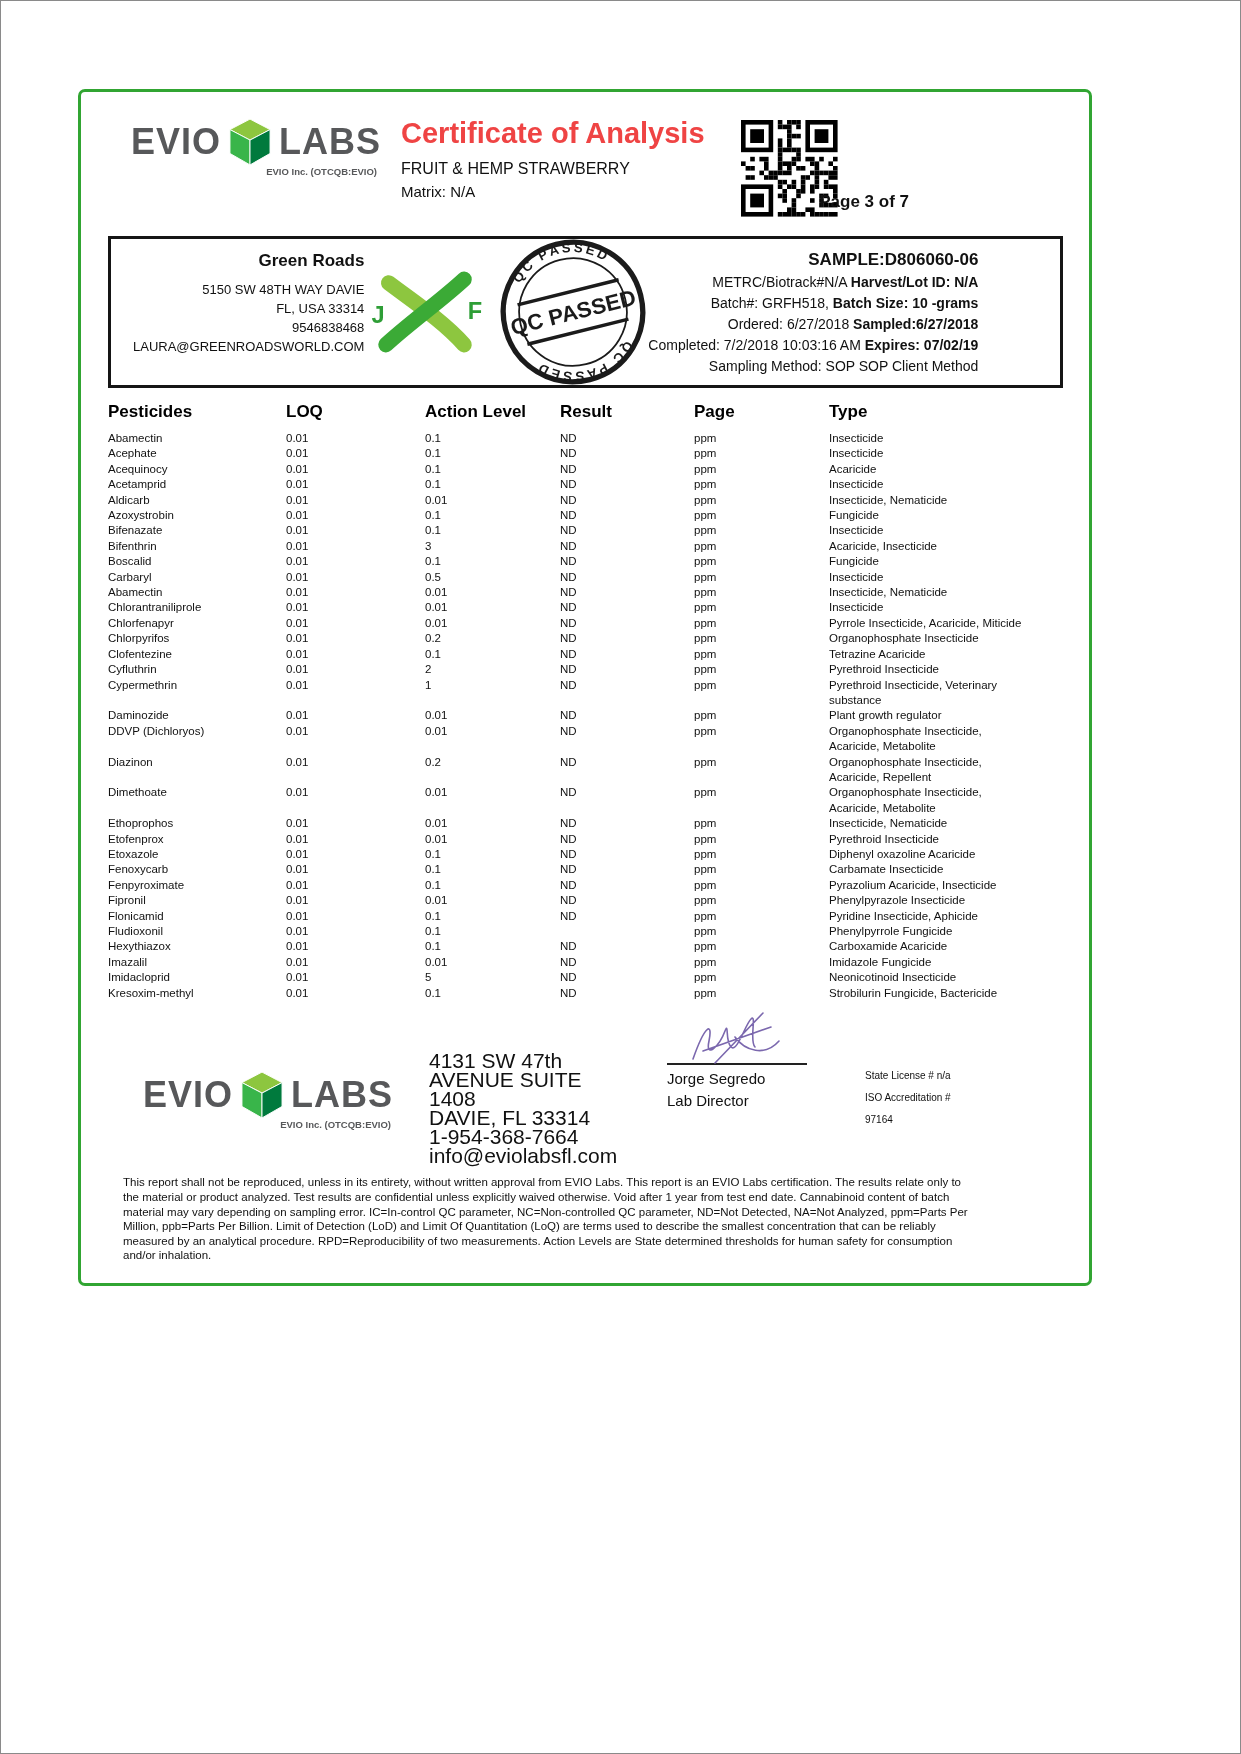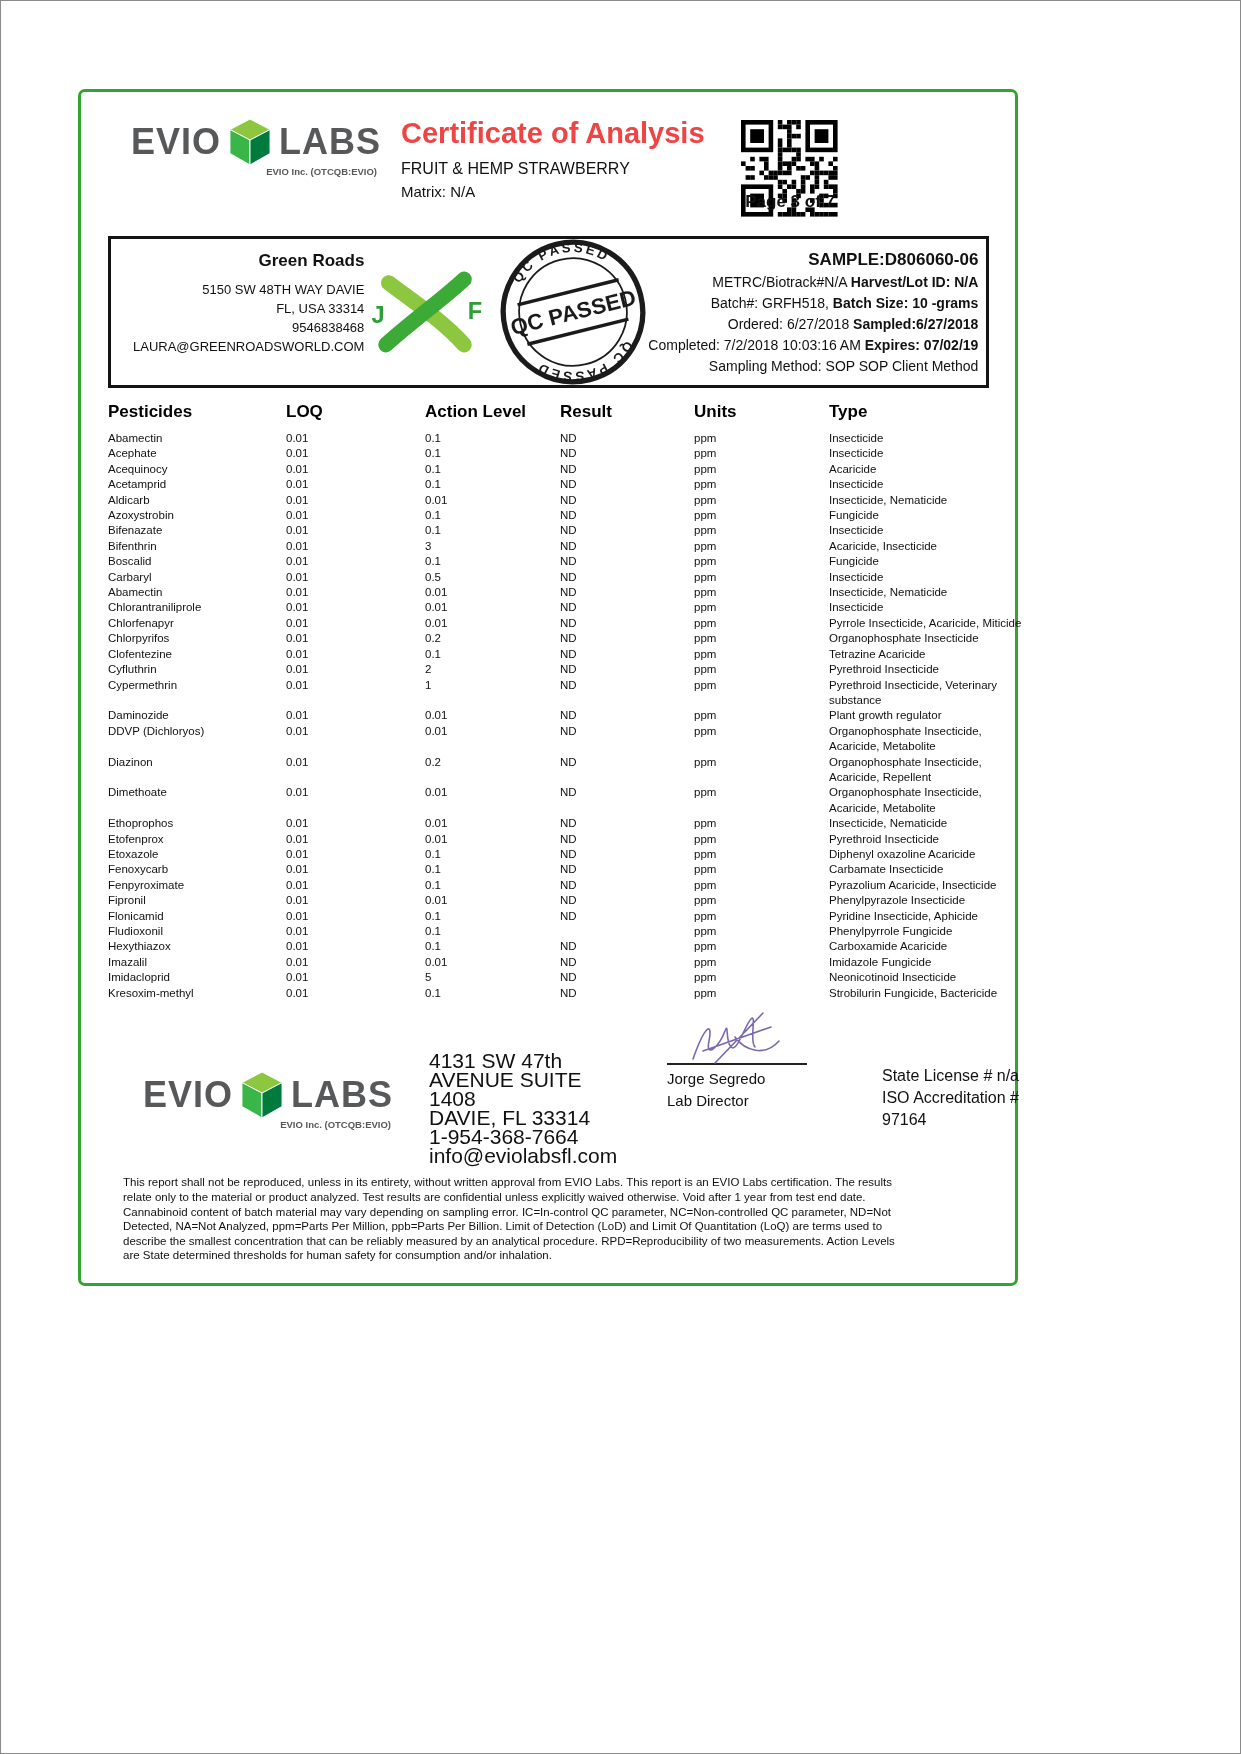--- a/index.html
+++ b/index.html
@@ -1,18 +1,18 @@
 <!DOCTYPE html>
 <html><head>
 <meta charset="utf-8">
 <style>
   * { margin:0; padding:0; box-sizing:border-box; }
   body { background:#ffffff; font-family:"Liberation Sans","DejaVu Sans",sans-serif; color:#111; }
   .page { width:1241px; height:1754px; position:relative; background:#fff; border:1px solid #8a8a8a; }
-  .frame { position:absolute; left:77px; top:88px; width:940px; height:1197px;
+  .frame { position:absolute; left:77px; top:88px; width:1014px; height:1197px;
            border:3px solid #31a532; border-radius:7px; background:#fff; }
 
   
   .header { display:flex; align-items:flex-start; padding:26px 24px 0 50px; }
   .brand-row { display:flex; align-items:center; gap:5px; }
   .brand-txt { font-size:36px; font-weight:bold; color:#57585a; letter-spacing:1px; }
   .cube { width:42px; height:48px; margin:0 3px; }
   .brand-sub { font-size:9.5px; font-weight:bold; color:#57585a; text-align:right; padding-right:4px; margin-top:0px; }
   .title-block { margin-left:20px; width:330px; }
   .doc-title { font-size:29px; font-weight:bold; color:#ef4444; line-height:1.05; }
@@ -46,21 +46,21 @@
   .footer { position:absolute; left:0; right:0; bottom:20px; }
   .footer-top { display:flex; align-items:flex-start; padding-left:62px; }
   .f-logo { width:252px; padding-top:20px; flex:none; }
   .f-addr { width:212px; margin-left:34px; flex:none; }
   .addr-line { font-size:21px; line-height:19px; }
   .f-sig { width:160px; margin-left:26px; flex:none; position:relative; }
   .sig-scribble { display:block; margin:-48px 0 -14px 8px; }
   .sig-rule { width:140px; border-top:2px solid #222; }
   .sig-name, .sig-title { font-size:15px; margin-top:5px; }
   .f-lic { width:200px; margin-left:38px; padding-top:14px; flex:none; }
-  .lic-line { font-size:16px; line-height:22px;margin-left:17px; }
+  .lic-line { font-size:10px; line-height:22px; }
   .disclaimer { margin:10px 118px 0 42px; font-size:11.5px; line-height:14.6px; color:#111; }
 </style>
 </head>
 <body>
 
 <div class="page">
   <div class="frame">
 
     <div class="header">
       <div class="brand">
@@ -287,21 +287,21 @@
           <col style="width:134px">
             <col style="width:135px">
             <col style="width:305px">
         </colgroup>
         <thead>
           <tr>
               <th>Pesticides</th>
               <th>LOQ</th>
               <th>Action Level</th>
               <th>Result</th>
-              <th>Units</th>
+              <th>Page</th>
               <th>Type</th>
             </tr>
         </thead>
         <tbody>
             <tr>
               <td><span>Abamectin</span></td>
               <td><span>0.01</span></td>
               <td><span>0.1</span></td>
               <td><span>ND</span></td>
               <td><span>ppm</span></td>

